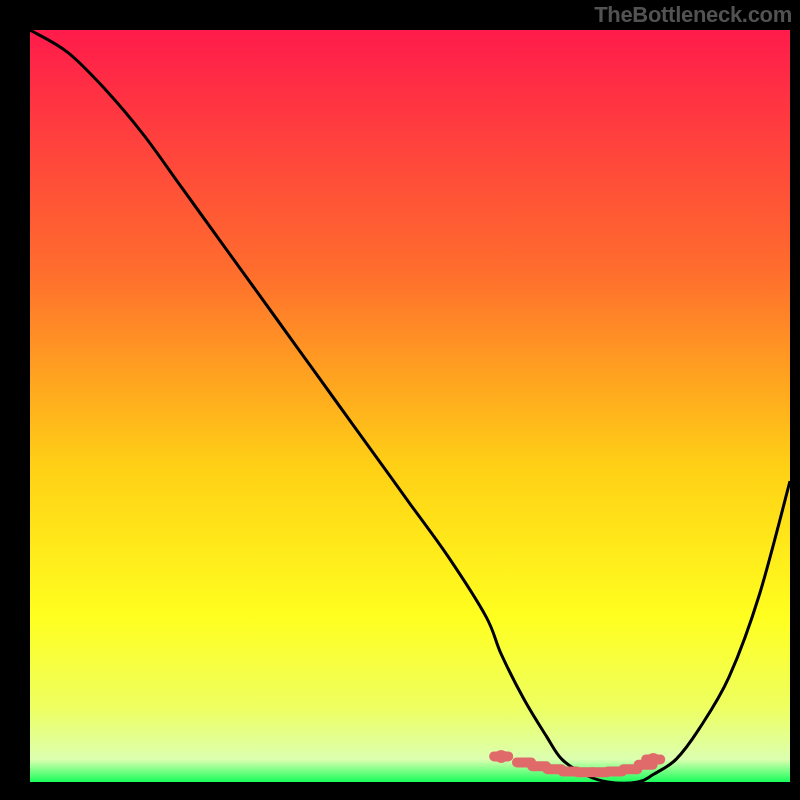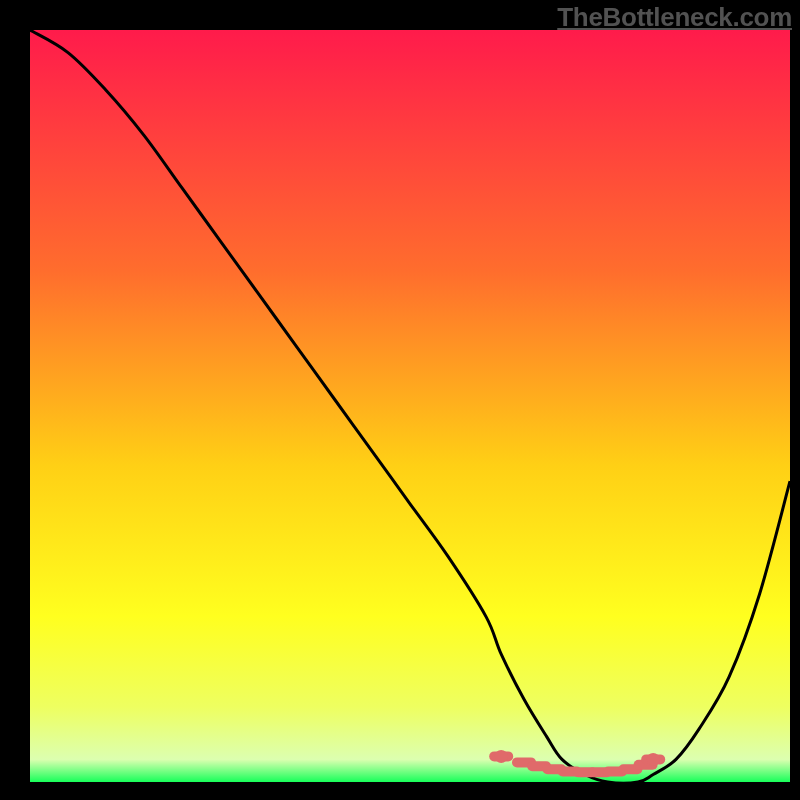--- a/index.html
+++ b/index.html
@@ -14,25 +14,24 @@
   .container {
     position: relative;
     width: 800px;
     height: 800px;
   }
   .watermark {
     position: absolute;
     top: 2px;
     right: 8px;
     color: #525252;
-    font-size: 26px;
+    font-size: 22px;
     font-weight: 600;
     letter-spacing: -0.3px;
     z-index: 10;
-    text-decoration: underline;
   }
   svg.chart {
     position: absolute;
     top: 0;
     left: 0;
   }
 </style>
 </head>
 <body>
 <div class="container">

